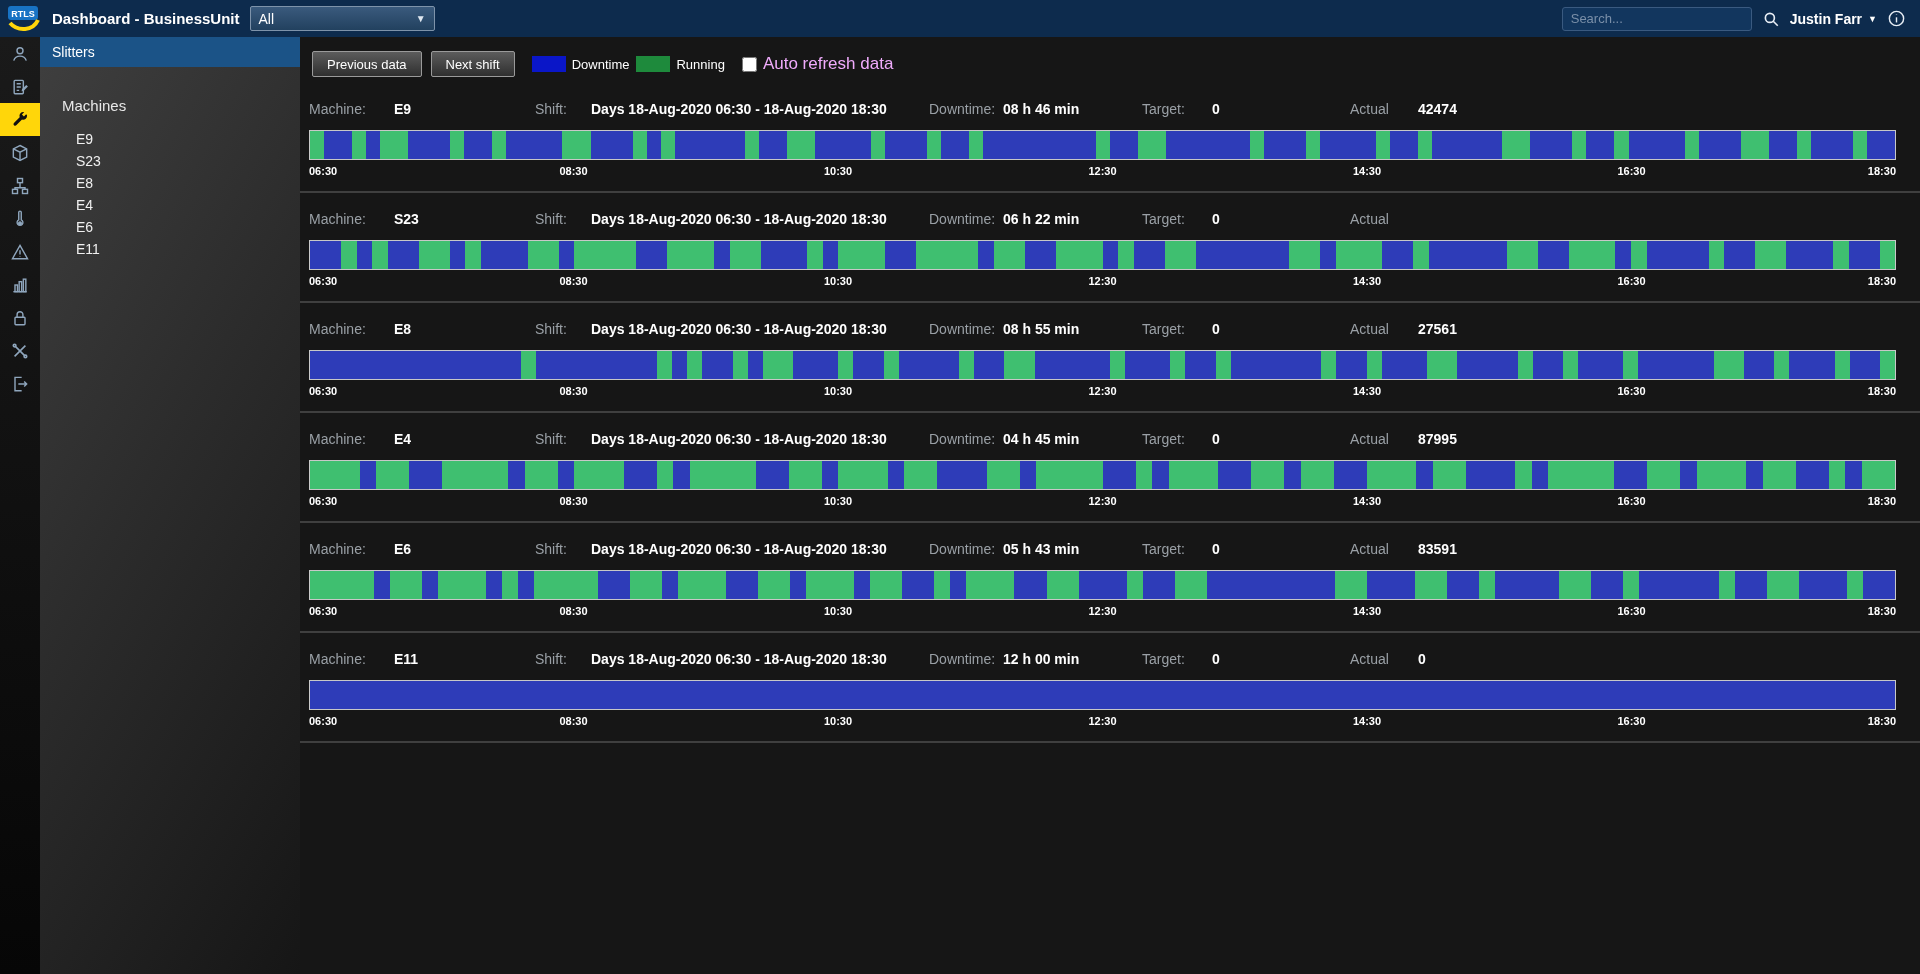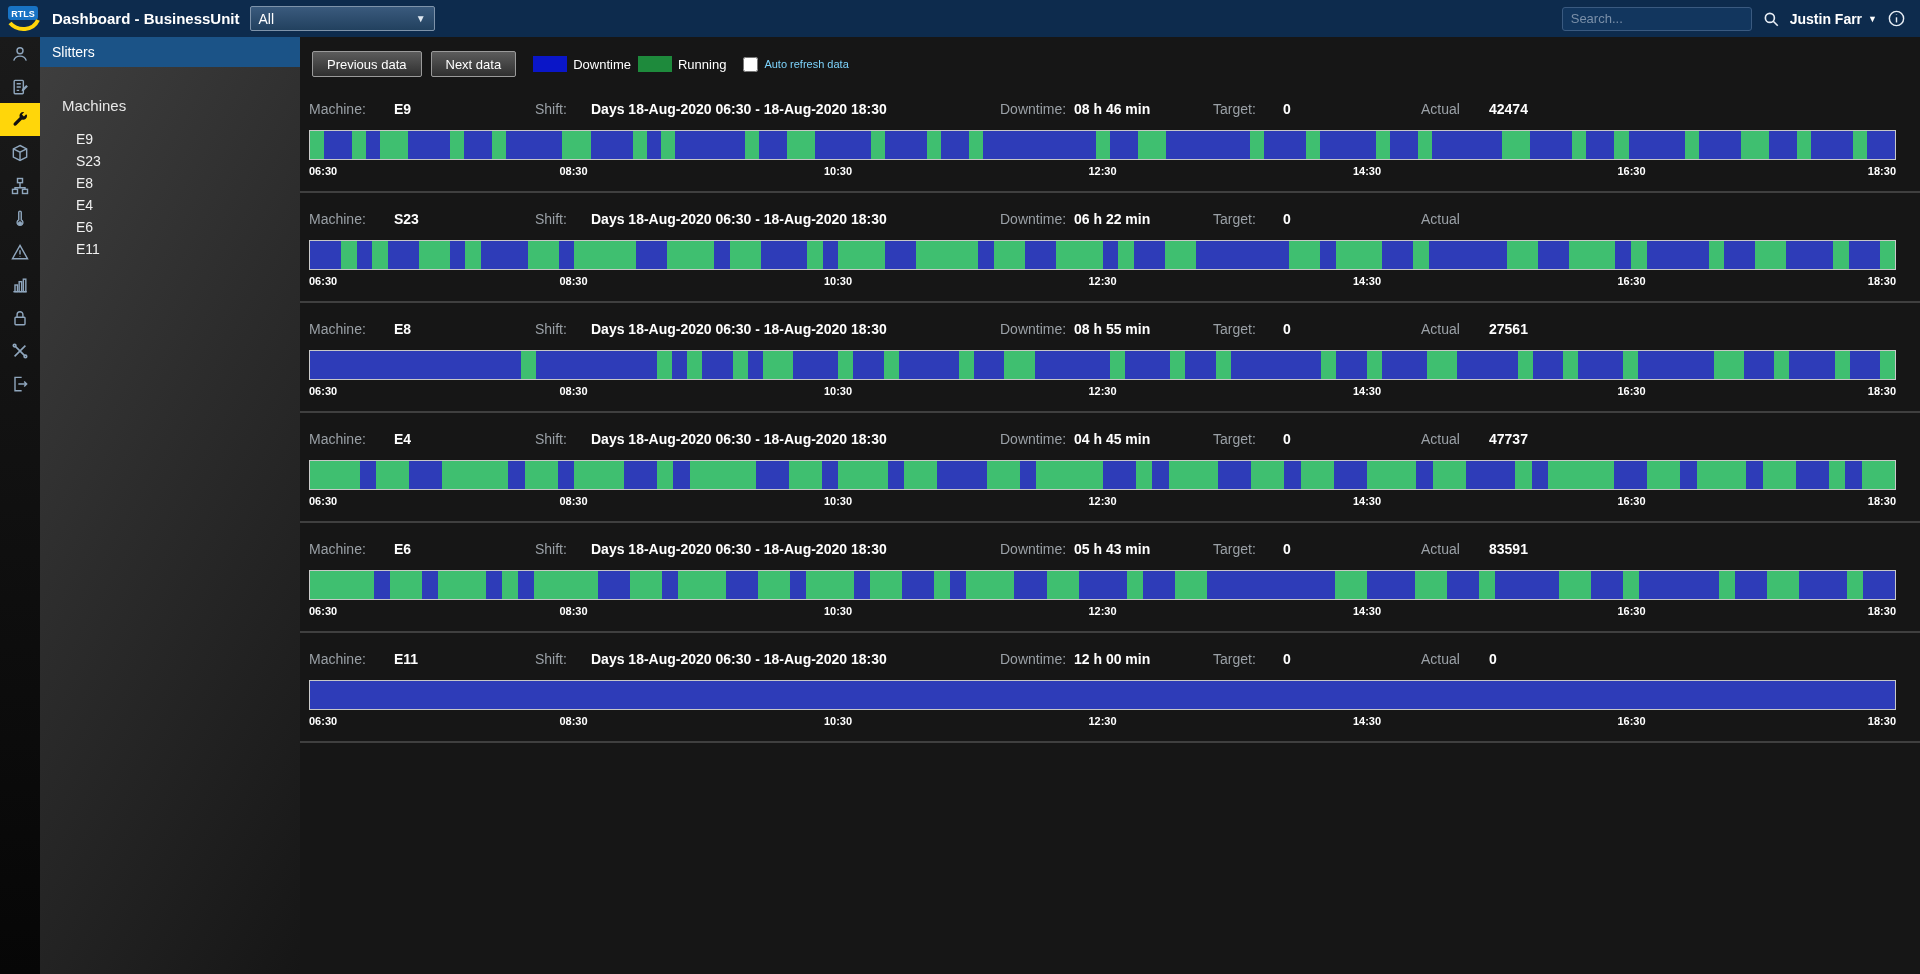--- a/index.html
+++ b/index.html
@@ -46,30 +46,30 @@
              background:#161616; overflow:hidden; }
   .toolbar { display:flex; align-items:center; margin:14px 0 0 12px; gap:9px; }
   .tb-btn { height:26px; padding:0 14px; background:linear-gradient(#5c5c5c,#2f2f2f);
             border:1px solid #9a9a9a; border-radius:2px; color:#fff; font-size:13px; cursor:pointer; }
   .legend { display:flex; align-items:center; gap:7px; margin-left:8px; }
   .legend-item { display:flex; align-items:center; gap:6px; }
   .legend-swatch { width:34px; height:16px; }
   .legend-label { color:#fff; font-size:13px; }
   .auto-refresh { display:flex; align-items:center; gap:6px; margin-left:8px; }
   .auto-refresh input { width:15px; height:15px; cursor:pointer; }
-  .auto-refresh label { color:#7dd3fc; font-size:11px; }
+  .auto-refresh label { color:#f0abfc; font-size:17px; }
 
   
   #rows { margin-top:6px; }
   .machine-row { padding:18px 0 0 0; }
   .row-header { display:flex; align-items:baseline; padding-left:9px; height:20px; font-size:14px; }
   .lbl { color:#9aa0a6; }
   .val { color:#fff; font-weight:bold; }
   .h-machine-label{width:85px}.h-machine-value{width:141px}
-  .h-shift-label{width:56px}.h-shift-value{width:409px;font-weight:bold}
+  .h-shift-label{width:56px}.h-shift-value{width:338px;font-weight:bold}
   .h-downtime-label{width:74px}.h-downtime-value{width:139px}
   .h-target-label{width:70px}.h-target-value{width:138px}
   .h-actual-label{width:68px}.h-actual-value{flex:1}
   .bar-wrap { margin:9px 24px 0 9px; }
   .timeline { height:30px; border:1px solid #c8c8c8; display:flex; background:#2e3cb8; }
   .seg { height:100%; }
   .axis { position:relative; height:17px; margin-top:3px; }
   .tick { position:absolute; top:2px; color:#fff; font-size:11px; font-weight:bold; white-space:nowrap; }
   .separator { height:2px; background:#3f3f3f; margin-top:11px; }
 </style>
@@ -194,21 +194,21 @@
       <div class="machine-item">E8</div>
       <div class="machine-item">E4</div>
       <div class="machine-item">E6</div>
       <div class="machine-item">E11</div>
     </div>
 </div>
 
 <div class="content">
   <div class="toolbar">
     <button class="tb-btn">Previous data</button>
-    <button class="tb-btn">Next data</button>
+    <button class="tb-btn">Next shift</button>
     <div class="legend">
         <div class="legend-item">
           <div class="legend-swatch" style="background: rgb(10, 22, 200);"></div>
           <span class="legend-label">Downtime</span>
         </div>
         <div class="legend-item">
           <div class="legend-swatch" style="background: rgb(30, 138, 60);"></div>
           <span class="legend-label">Running</span>
         </div>
       </div>
@@ -454,21 +454,21 @@
     <div class="row-header">
       <span class="lbl h-machine-label">Machine:</span>
       <span class="val h-machine-value">E4</span>
       <span class="lbl h-shift-label">Shift:</span>
       <span class="val h-shift-value">Days 18-Aug-2020 06:30 - 18-Aug-2020 18:30</span>
       <span class="lbl h-downtime-label">Downtime:</span>
       <span class="val h-downtime-value">04 h 45 min</span>
       <span class="lbl h-target-label">Target:</span>
       <span class="val h-target-value">0</span>
       <span class="lbl h-actual-label">Actual</span>
-      <span class="val h-actual-value">47737</span>
+      <span class="val h-actual-value">87995</span>
     </div>
     <div class="bar-wrap">
       <div class="timeline">
             <div class="seg" style="flex-grow: 3; background: rgb(63, 191, 112);"></div>
             <div class="seg" style="flex-grow: 1; background: rgb(46, 60, 184);"></div>
             <div class="seg" style="flex-grow: 2; background: rgb(63, 191, 112);"></div>
             <div class="seg" style="flex-grow: 2; background: rgb(46, 60, 184);"></div>
             <div class="seg" style="flex-grow: 4; background: rgb(63, 191, 112);"></div>
             <div class="seg" style="flex-grow: 1; background: rgb(46, 60, 184);"></div>
             <div class="seg" style="flex-grow: 2; background: rgb(63, 191, 112);"></div>

